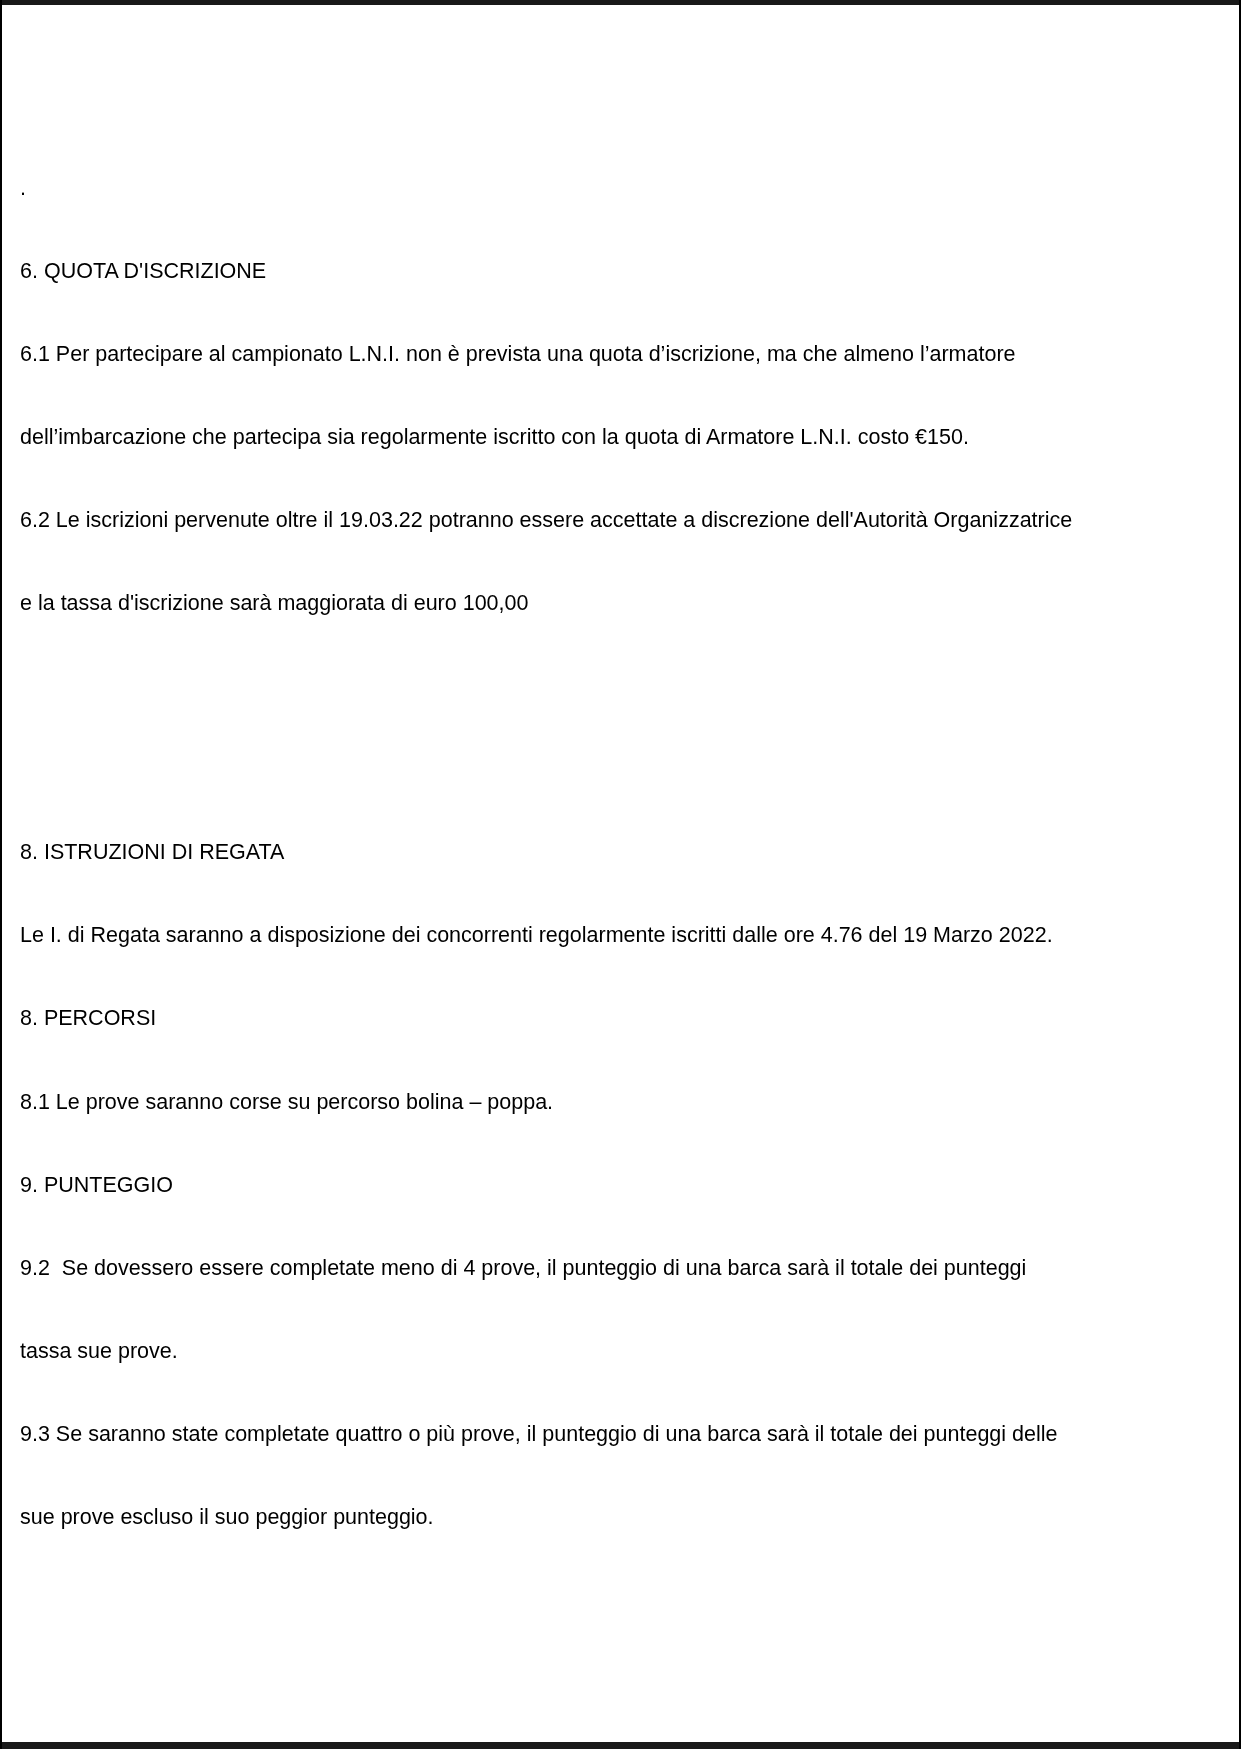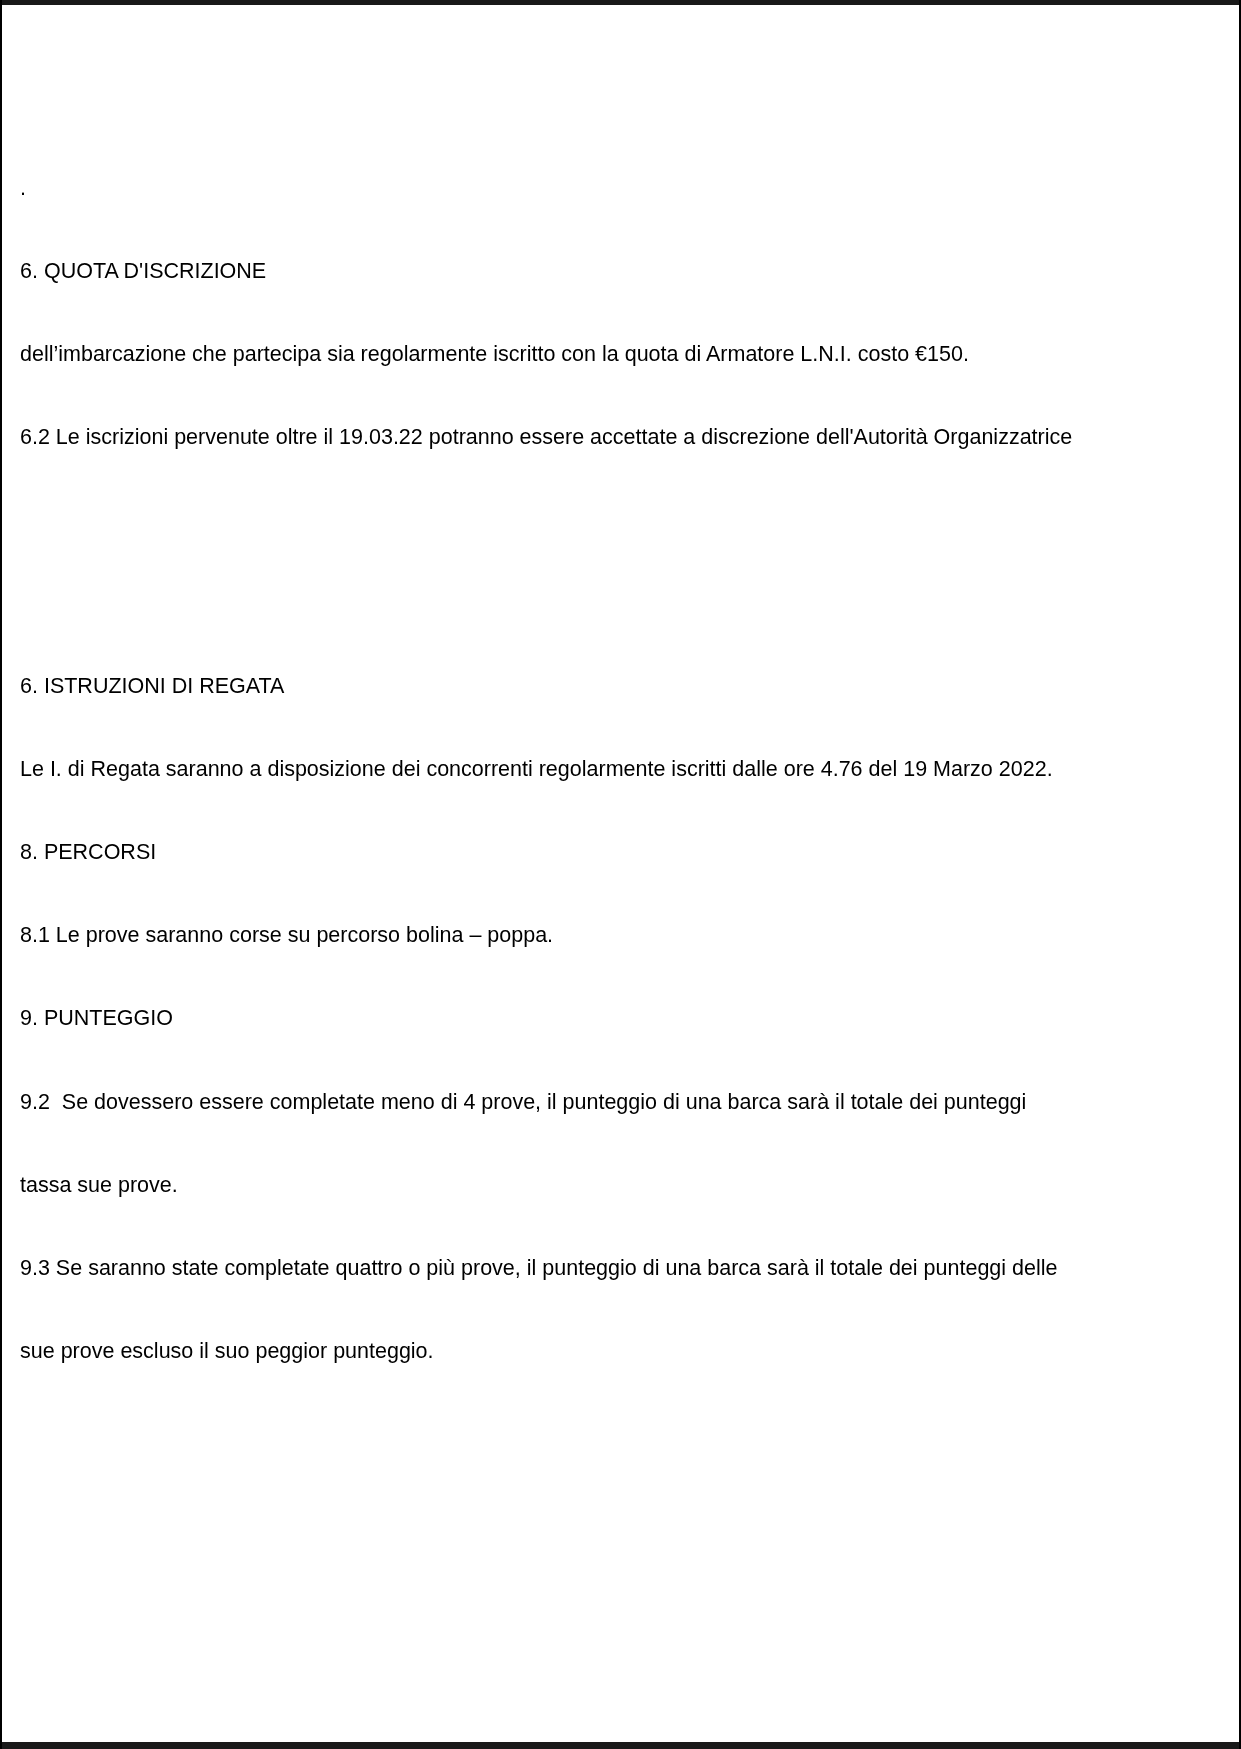--- a/index.html
+++ b/index.html
@@ -38,26 +38,28 @@
   <div class="edge edge-top"></div>
   <div class="edge edge-bottom"></div>
   <div class="edge edge-left"></div>
   <div class="edge edge-right"></div>
 
   <div class="content">
 
     <div class="block">
       <div class="ln">.</div>
       <div class="ln">6. QUOTA D'ISCRIZIONE</div>
+      <div class="ln">6.1 Per partecipare al campionato L.N.I. non è prevista una quota d’iscrizione, ma che almeno l’armatore</div>
       <div class="ln">dell’imbarcazione che partecipa sia regolarmente iscritto con la quota di Armatore L.N.I. costo €150.</div>
       <div class="ln">6.2 Le iscrizioni pervenute oltre il 19.03.22 potranno essere accettate a discrezione dell'Autorità Organizzatrice</div>
+      <div class="ln">e la tassa d'iscrizione sarà maggiorata di euro 100,00</div>
     </div>
 
     <div class="block gap">
-      <div class="ln">6. ISTRUZIONI DI REGATA</div>
+      <div class="ln">8. ISTRUZIONI DI REGATA</div>
       <div class="ln">Le I. di Regata saranno a disposizione dei concorrenti regolarmente iscritti dalle ore 4.76 del 19 Marzo 2022.</div>
       <div class="ln">8. PERCORSI</div>
       <div class="ln">8.1 Le prove saranno corse su percorso bolina – poppa.</div>
       <div class="ln">9. PUNTEGGIO</div>
       <div class="ln">9.2  Se dovessero essere completate meno di 4 prove, il punteggio di una barca sarà il totale dei punteggi</div>
       <div class="ln">tassa sue prove.</div>
       <div class="ln">9.3 Se saranno state completate quattro o più prove, il punteggio di una barca sarà il totale dei punteggi delle</div>
       <div class="ln">sue prove escluso il suo peggior punteggio.</div>
     </div>
 

